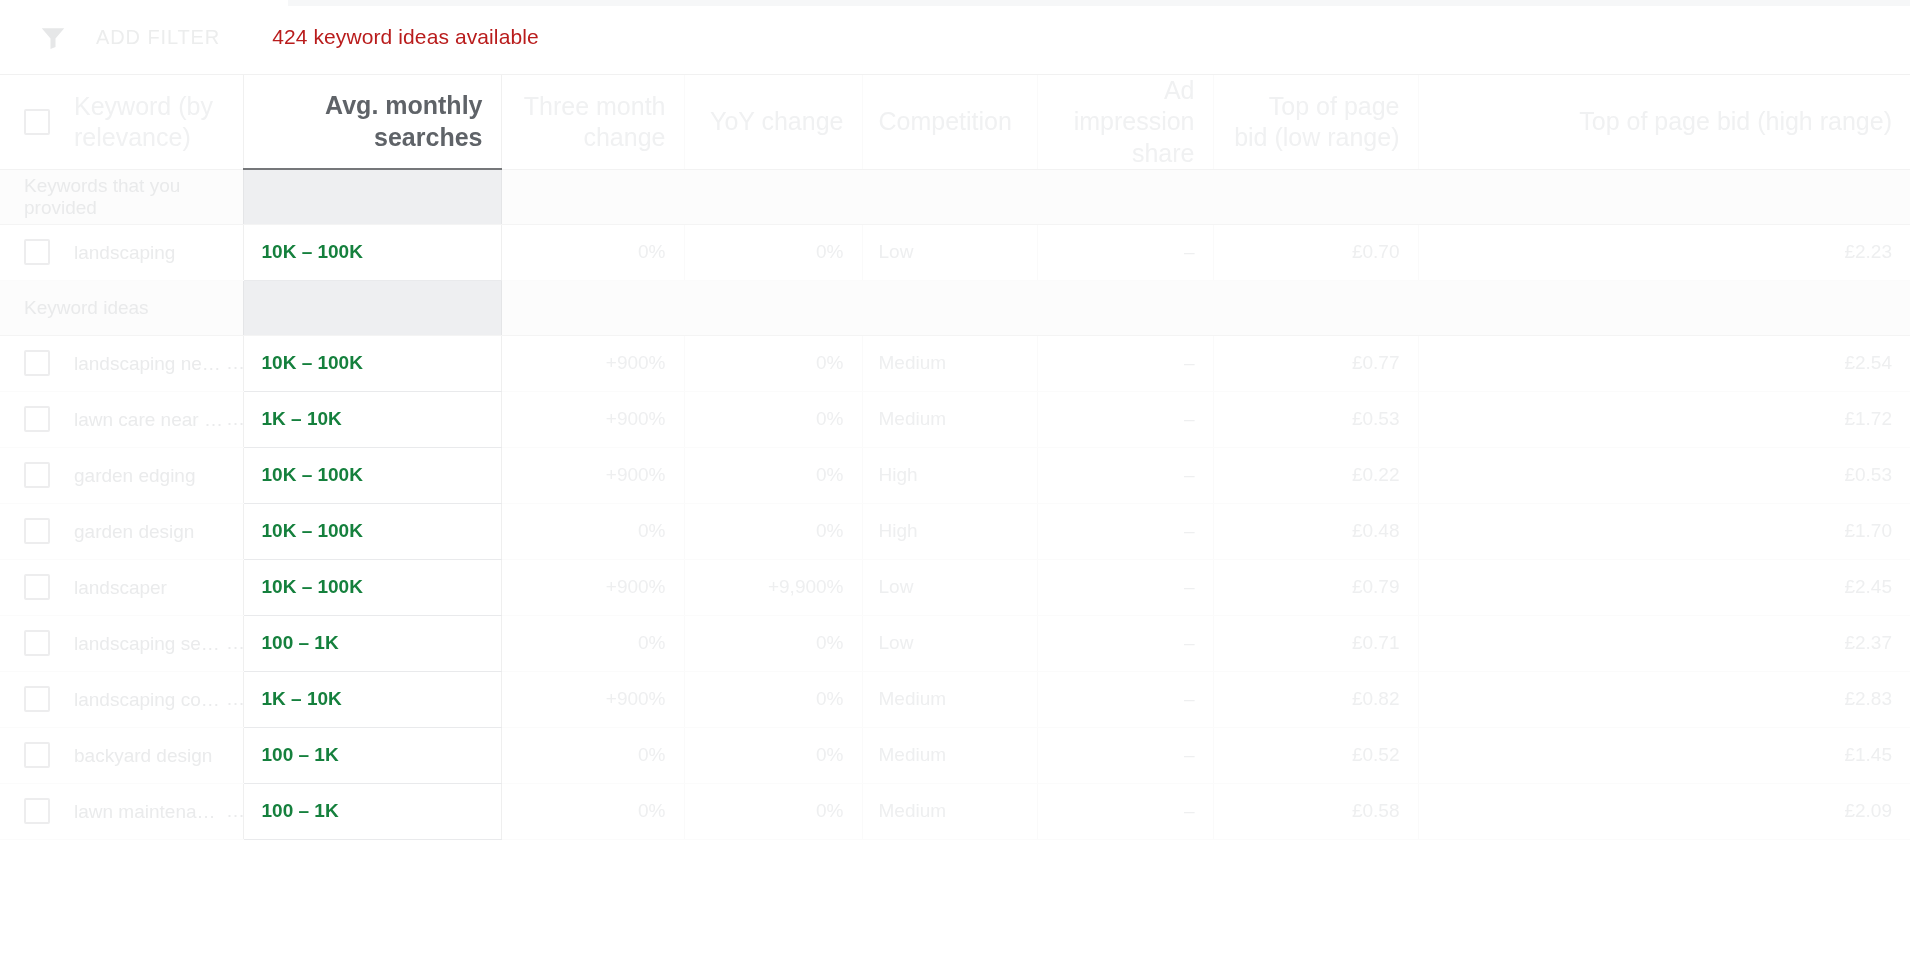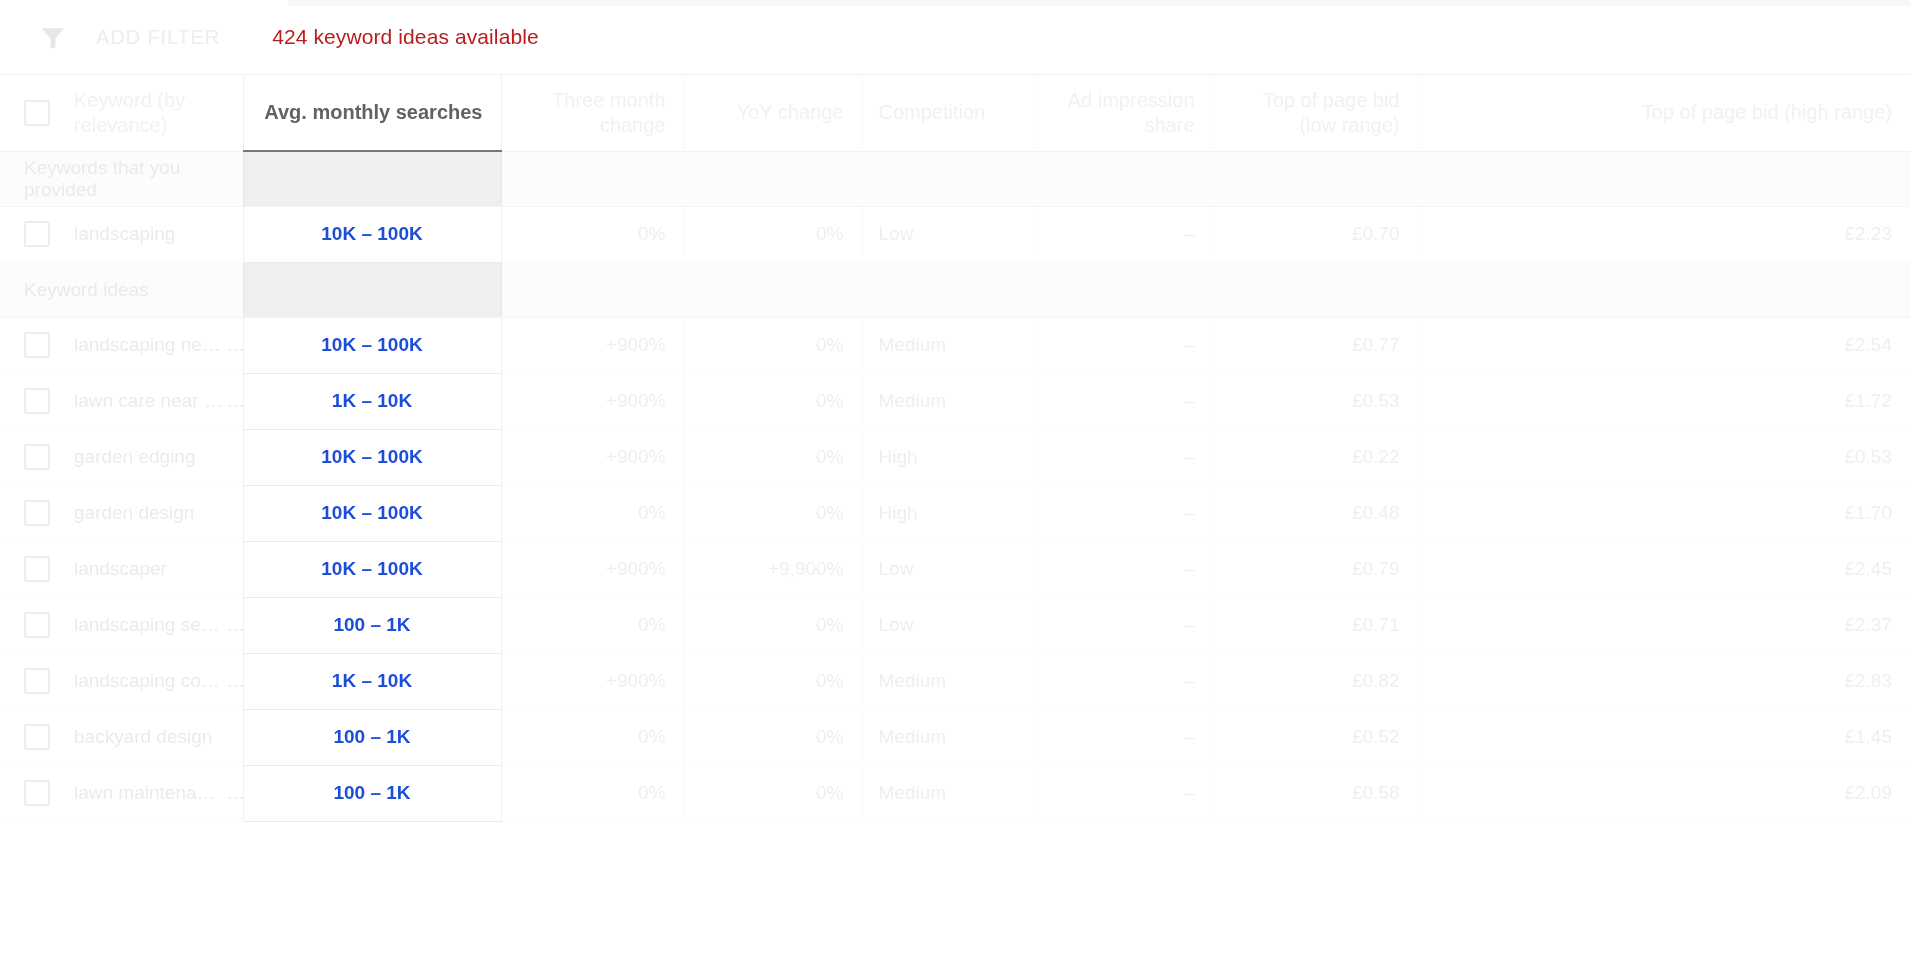--- a/index.html
+++ b/index.html
@@ -89,21 +89,21 @@
   col.c-yoy    { width: 178px; }
   col.c-comp   { width: 175px; }
   col.c-ais    { width: 176px; }
   col.c-low    { width: 205px; }
   col.c-high   { width: 492px; }
 
   thead th {
     height: 76px;
     vertical-align: middle;
     font-weight: 400;
-    font-size: 20px;
+    font-size: 25px;
     color: #f0f1f2;
     padding: 0 18px;
     background: #ffffff;
     border-bottom: 1px solid #f2f2f2;
     text-align: right;
     line-height: 1.25;
   }
   th.th-kw {
     text-align: left;
     padding-left: 74px;
@@ -184,26 +184,26 @@
     color: #eaebec;
     text-overflow: ellipsis;
   }
   tr.data td.d-kw .cb-pos {
     position: absolute;
     left: 24px;
     top: 50%;
     transform: translateY(-50%);
   }
   tr.data td.d-avg {
-    color: #1d4ed8;
+    color: #15803d;
     font-weight: 700;
     border-left: 1px solid #efefef;
     border-right: 1px solid #efefef;
     border-bottom: 1px solid #e9eaec;
-    text-align: center;
+    text-align: left;
   }
   tr.data td.d-comp {
     text-align: left;
     padding-left: 16px;
     border-left: 1px solid #fafafa;
   }
   tr.data td.d-tmc, tr.data td.d-yoy,
   tr.data td.d-ais, tr.data td.d-low, tr.data td.d-high {
     border-left: 1px solid #fafafa;
   }

